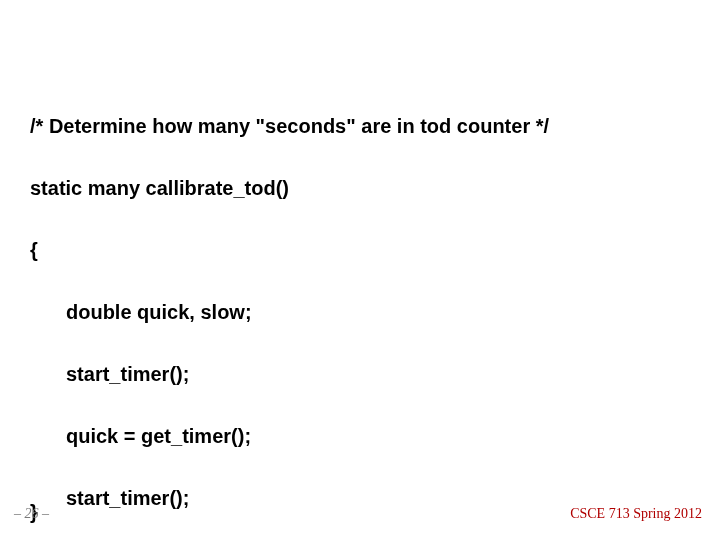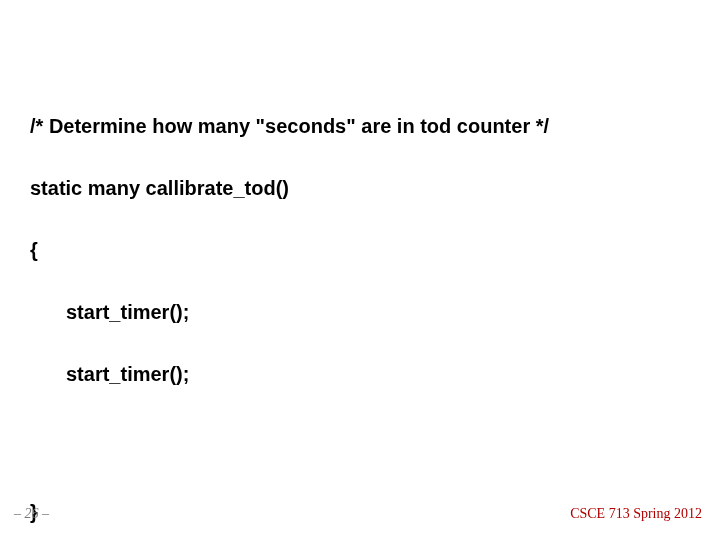--- a/index.html
+++ b/index.html
@@ -65,21 +65,23 @@
 </style>
 </head>
 <body>
 
 <div class="slide">
 
   <div class="code-block">
 <div>/* Determine how many "seconds" are in tod counter */</div>
 <div>static many callibrate_tod()</div>
 <div>{</div>
+<div class="indent1">double quick, slow;</div>
 <div class="indent1">start_timer();</div>
+<div class="indent1">quick = get_timer();</div>
 <div class="indent1">start_timer();</div>
 
 
 
 
   </div>
 
   <div class="closing-brace">}</div>
 
   <div class="footer">

